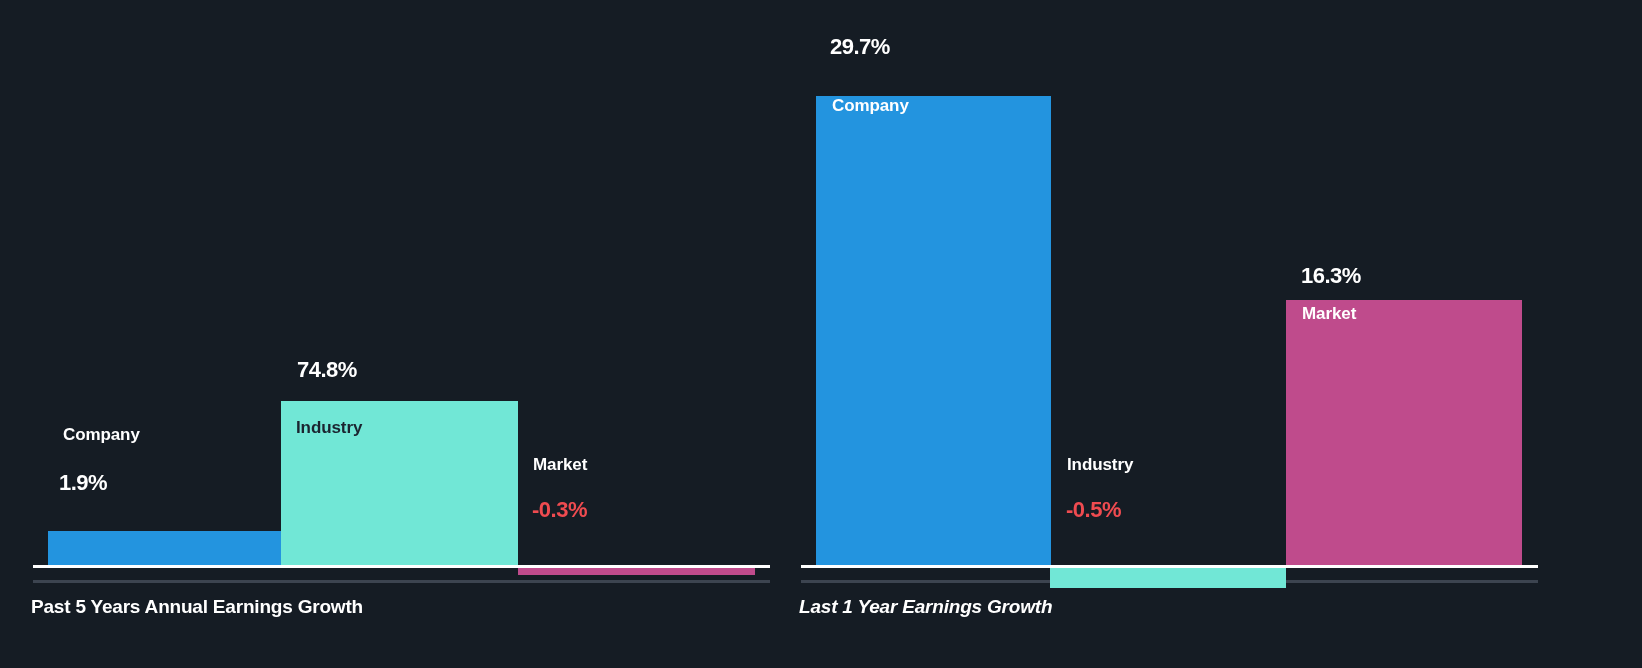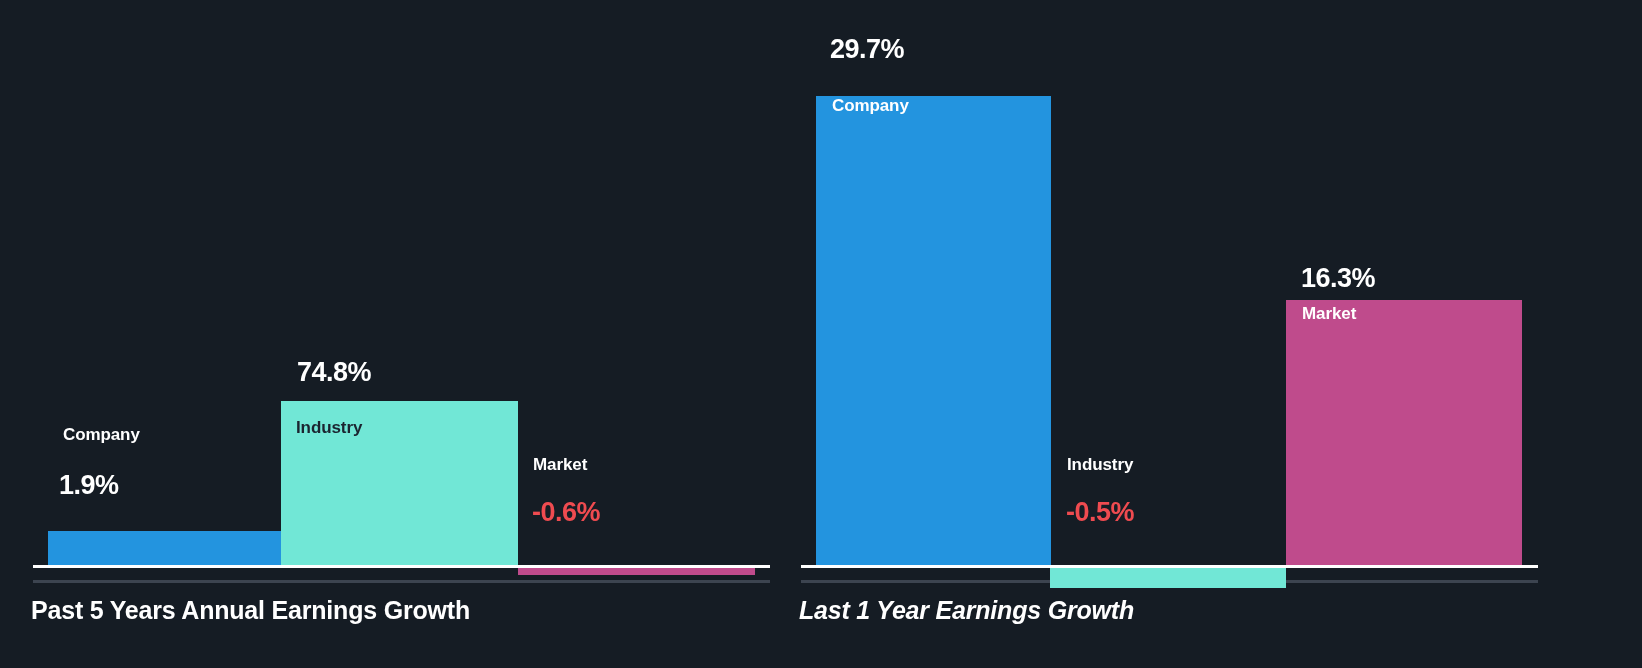--- a/index.html
+++ b/index.html
@@ -55,21 +55,21 @@
   .divider {
     position: absolute;
     height: 3px;
     background: #3c4450;
     top: 580px;
   }
 
   .caption {
     position: absolute;
     top: 596px;
-    font-size: 25px;
+    font-size: 19px;
     font-weight: bold;
     color: #ffffff;
     letter-spacing: -0.2px;
     white-space: nowrap;
   }
 
   
   .bar {
     position: absolute;
     z-index: 3;
@@ -88,21 +88,21 @@
     font-weight: bold;
     color: #ffffff;
     white-space: nowrap;
     z-index: 7;
     letter-spacing: -0.1px;
   }
   .series-label.inside-dark { color: #1b2430; }
 
   .value-label {
     position: absolute;
-    font-size: 27px;
+    font-size: 22px;
     font-weight: bold;
     color: #ffffff;
     white-space: nowrap;
     z-index: 7;
     letter-spacing: -0.5px;
   }
   .value-label.negative { color: #ef4b50; }
 </style>
 </head>
 <body>
@@ -117,21 +117,21 @@
         <div class="bar pos bar-company" style="left:48px; width:233px; height:34px;"></div>
         <div class="series-label" style="left:63px; top:411px;">Company</div>
         <div class="value-label" style="left:59px; top:456px;">1.9%</div>
 
         <div class="bar pos bar-industry" style="left:281px; width:237px; height:164px;"></div>
         <div class="series-label inside-dark" style="left:296px; top:404px;">Industry</div>
         <div class="value-label" style="left:297px; top:343px;">74.8%</div>
 
         <div class="bar neg bar-market" style="left:518px; width:237px; height:10px;"></div>
         <div class="series-label" style="left:533px; top:441px;">Market</div>
-        <div class="value-label negative" style="left:532px; top:483px;">-0.6%</div>
+        <div class="value-label negative" style="left:532px; top:483px;">-0.3%</div>
 
         <div class="zero-line" style="left:33px; width:737px;"></div>
       </div>
     </div>
 
     <div class="divider" style="left:33px; width:737px;"></div>
 
     <div class="caption" style="left:31px;">Past 5 Years Annual Earnings Growth</div>
   </div>
 

